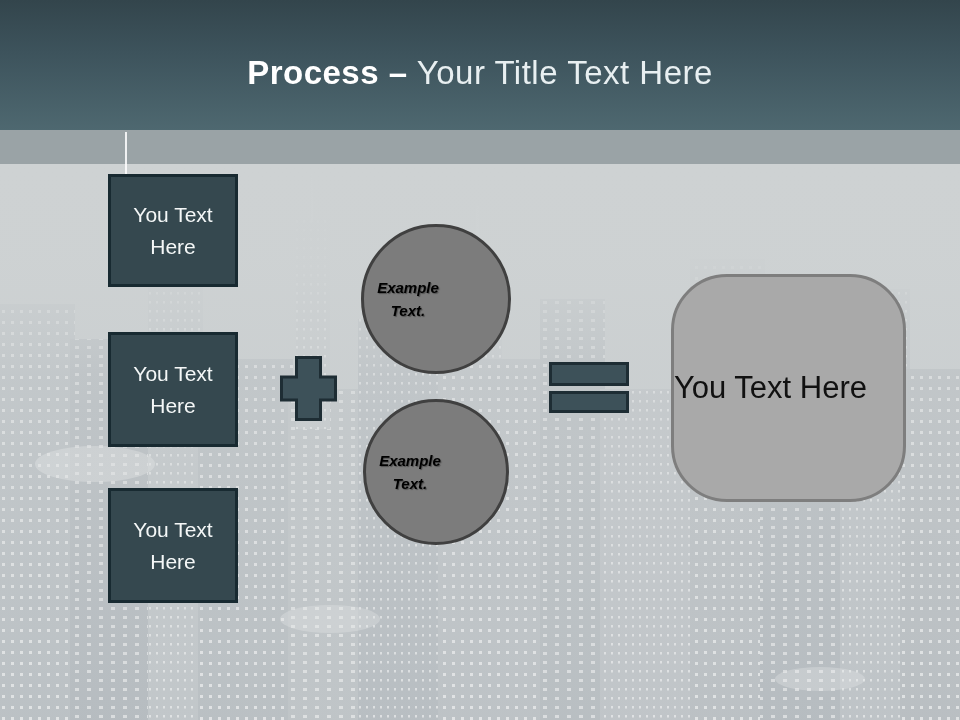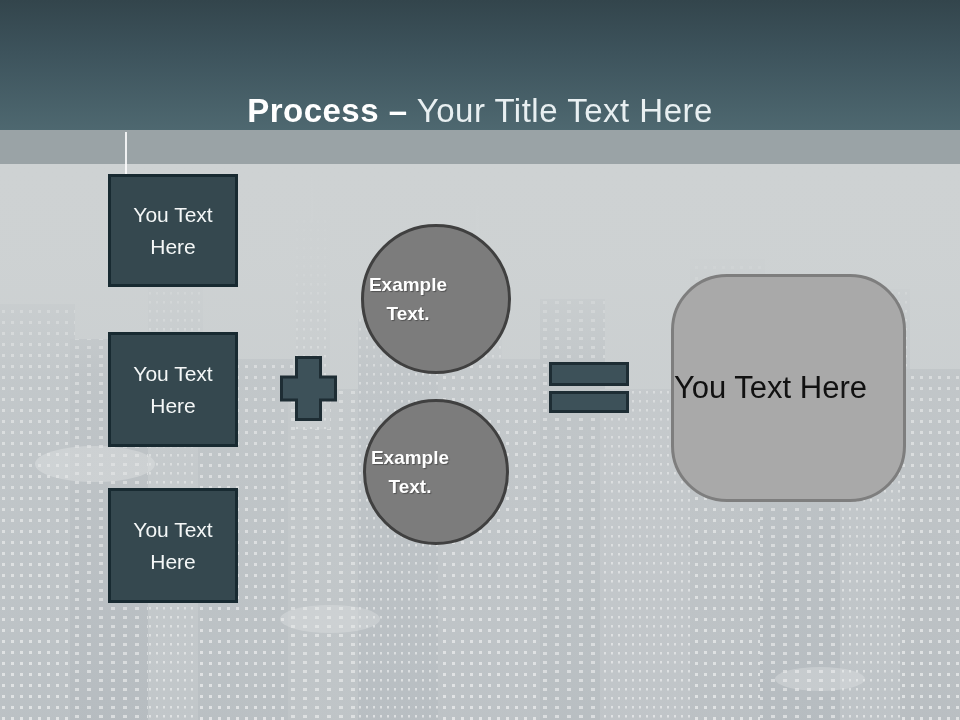--- a/index.html
+++ b/index.html
@@ -7,21 +7,21 @@
     width:960px;height:720px;overflow:hidden;position:relative;
     font-family:"Liberation Sans", sans-serif;
     background:var(--c-canvas,#ced2d3);
   }
   .slide{position:absolute;inset:0;}
 
   
   .header{
     position:absolute;left:0;top:0;width:960px;height:130px;
     background:linear-gradient(180deg,var(--c-header-top,#33454c) 0%, #3d535c 40%, var(--c-header-bottom,#4e6870) 100%);
-    display:flex;align-items:flex-end;justify-content:center;
+    display:flex;align-items:center;justify-content:center;
   }
   .title{padding-top:16px;font-size:33px;letter-spacing:.5px;white-space:nowrap;}
   .title .t-bold{font-weight:700;color:var(--c-title-bold,#ffffff);}
   .title .t-reg{font-weight:400;color:var(--c-title-regular,#e8eff1);}
   .strip{
     position:absolute;left:0;top:130px;width:960px;height:34px;
     background:var(--c-strip,#9aa3a6);
   }
 
   
@@ -44,21 +44,21 @@
   .pbox.b1{left:108px;top:174px;height:113px;}
   .pbox.b2{left:108px;top:332px;height:115px;}
   .pbox.b3{left:108px;top:488px;height:115px;}
 
   .plus-wrap{left:280px;top:356px;width:57px;height:65px;}
 
   .circle{
     border-radius:50%;
     background:var(--c-circle,#7c7c7c);
     border:3px solid var(--c-circle-border,#404040);
-    color:#ffffff;font-weight:700;font-size:19px;line-height:1.55;
+    color:#000000;font-weight:700;font-style:italic;font-size:15px;line-height:1.55;
     text-shadow:1px 1px 1px rgba(0,0,0,.35);
   }
   .circle .clabel{max-width:88px;}
   .circle.c1{left:361px;top:224px;width:150px;height:150px;}
   .circle.c2{left:363px;top:399px;width:146px;height:146px;}
 
   .eqbar{
     position:absolute;box-sizing:border-box;left:549px;width:80px;
     background:var(--c-operator,#3d5159);
     border:3px solid var(--c-operator-border,#1e2d34);

